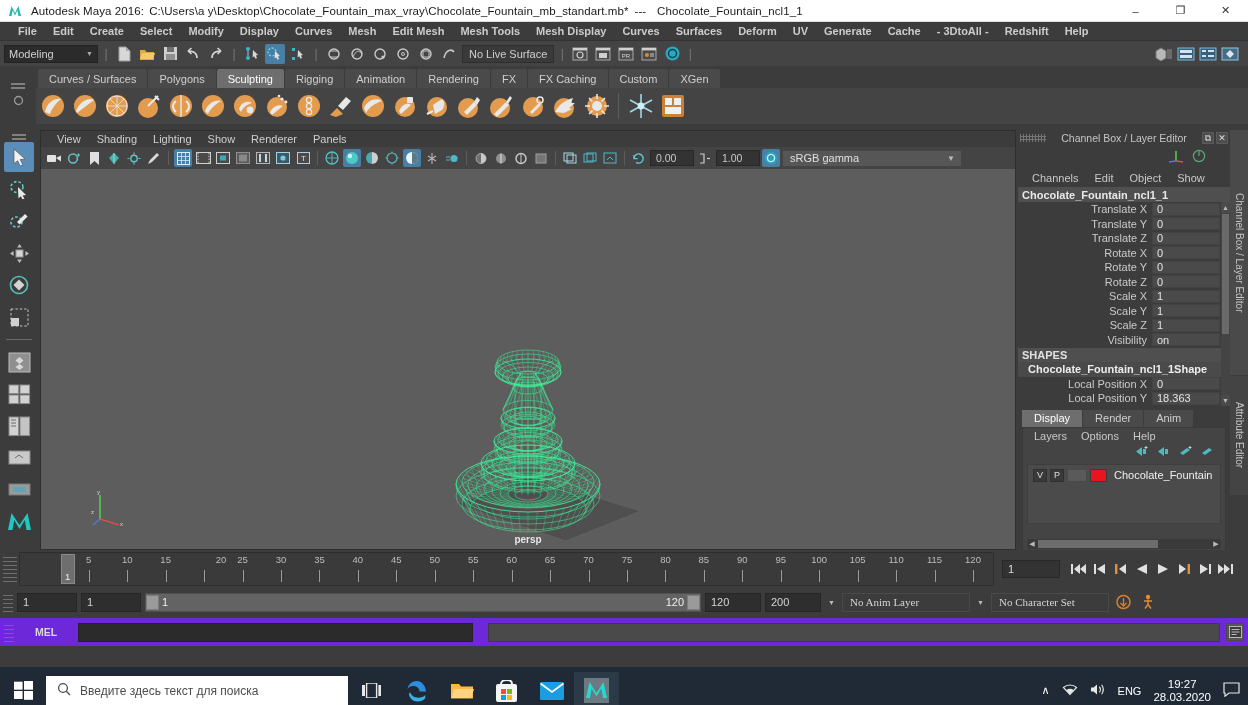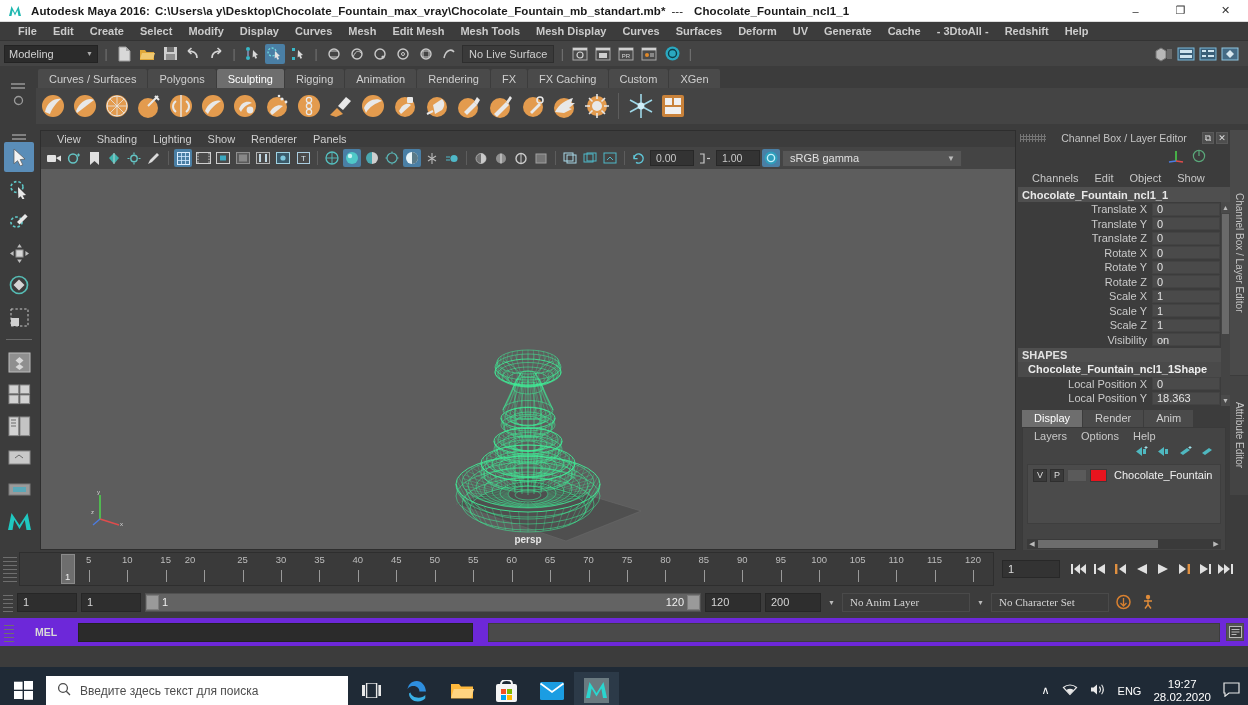--- a/index.html
+++ b/index.html
@@ -11,21 +11,21 @@
   }
   #app { position:relative; width:1248px; height:705px; }
 
   
   .titlebar {
     height:22px; background:#ffffff; color:#1a1a1a;
     display:flex; align-items:center; font-size:11.5px;
     border-bottom:1px solid #dcdcdc;
   }
   .tb-icon { width:22px; display:flex; align-items:center; justify-content:center; margin-left:4px;}
-  .tb-title { margin-left:5px; white-space:nowrap; letter-spacing:0.1px;font-weight:bold;}
+  .tb-title { margin-left:5px; white-space:nowrap; letter-spacing:0.1px;}
   .tb-sep { margin:0 6px; }
   .tb-buttons { margin-left:auto; display:flex; height:22px; }
   .tb-btn { width:45px; height:22px; display:flex; align-items:center; justify-content:center; color:#333; font-size:11px;}
 
   
   .menubar {
     height:18px; background:#3c3c3c; display:flex; align-items:center;
     padding-left:10px; gap:0px; font-size:11px; color:#cccccc;
   }
   .menubar .mi { padding:1px 8px; white-space:nowrap;font-weight:bold; }
@@ -1514,21 +1514,21 @@
     <div class="timeslider" id="timeslider">
       <div class="cur-frame">
         <span>1</span>
       </div>
     <div class="tick-lbl" style="left: 68.7563px;">5</div>
         <div class="tick-mark" style="left: 68.7563px;"></div>
         <div class="tick-lbl" style="left: 107.202px;">10</div>
         <div class="tick-mark" style="left: 107.202px;"></div>
         <div class="tick-lbl" style="left: 145.647px;">15</div>
         <div class="tick-mark" style="left: 145.647px;"></div>
-        <div class="tick-lbl" style="left: 170px;">20</div>
+        <div class="tick-lbl" style="left: 201px;">20</div>
         <div class="tick-mark" style="left: 184.092px;"></div>
         <div class="tick-lbl" style="left: 222.538px;">25</div>
         <div class="tick-mark" style="left: 222.538px;"></div>
         <div class="tick-lbl" style="left: 260.983px;">30</div>
         <div class="tick-mark" style="left: 260.983px;"></div>
         <div class="tick-lbl" style="left: 299.429px;">35</div>
         <div class="tick-mark" style="left: 299.429px;"></div>
         <div class="tick-lbl" style="left: 337.874px;">40</div>
         <div class="tick-mark" style="left: 337.874px;"></div>
         <div class="tick-lbl" style="left: 376.319px;">45</div>
@@ -1730,21 +1730,21 @@
       </span>
       <span>
         <svg width="16" height="13" viewBox="0 0 16 13">
             <path d="M1 4.6 h2.6 L7 1.6 v9.8 L3.6 8.4 H1 z" fill="#e8e8e8"></path>
             <path d="M9.4 3.6 a5 5 0 0 1 0 5.8 M11.6 1.8 a8 8 0 0 1 0 9.4" fill="none" stroke="#e8e8e8" stroke-width="1.1"></path>
           </svg>
       </span>
       <span>ENG</span>
       <span class="clock">
         <div>19:27</div>
-        <div>28.02.2020</div>
+        <div>28.03.2020</div>
       </span>
       <span>
         <svg width="17" height="15" viewBox="0 0 17 15">
             <path d="M1 1 h15 v10 h-10 l-4 3.2 v-3.2 h-1 z" fill="none" stroke="#e8e8e8" stroke-width="1.2"></path>
           </svg>
       </span>
     </div>
   </div>
 </div>
 

